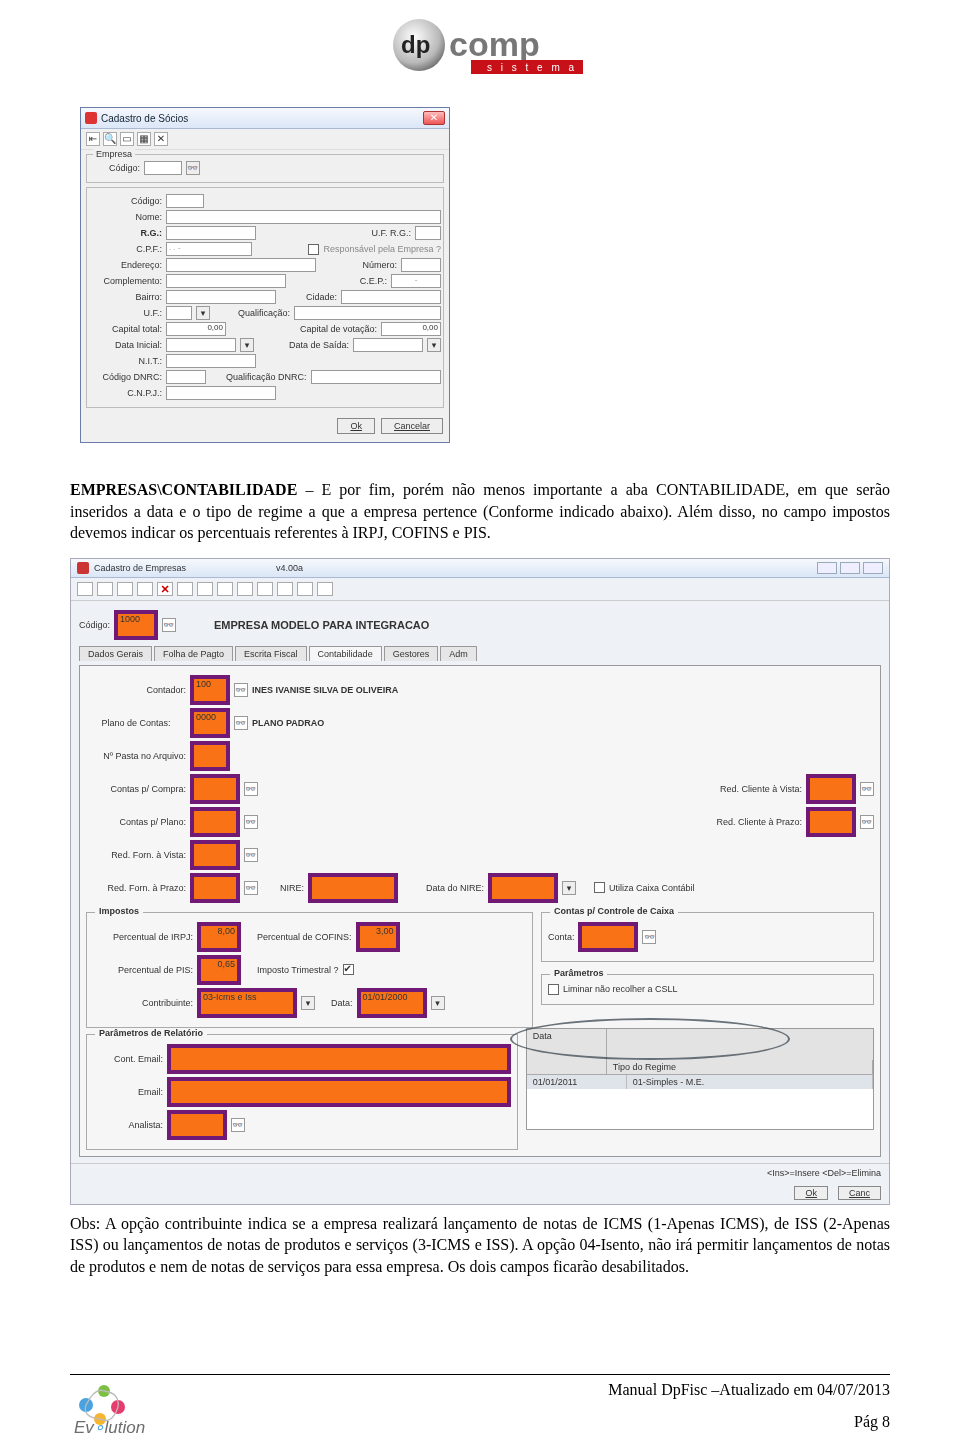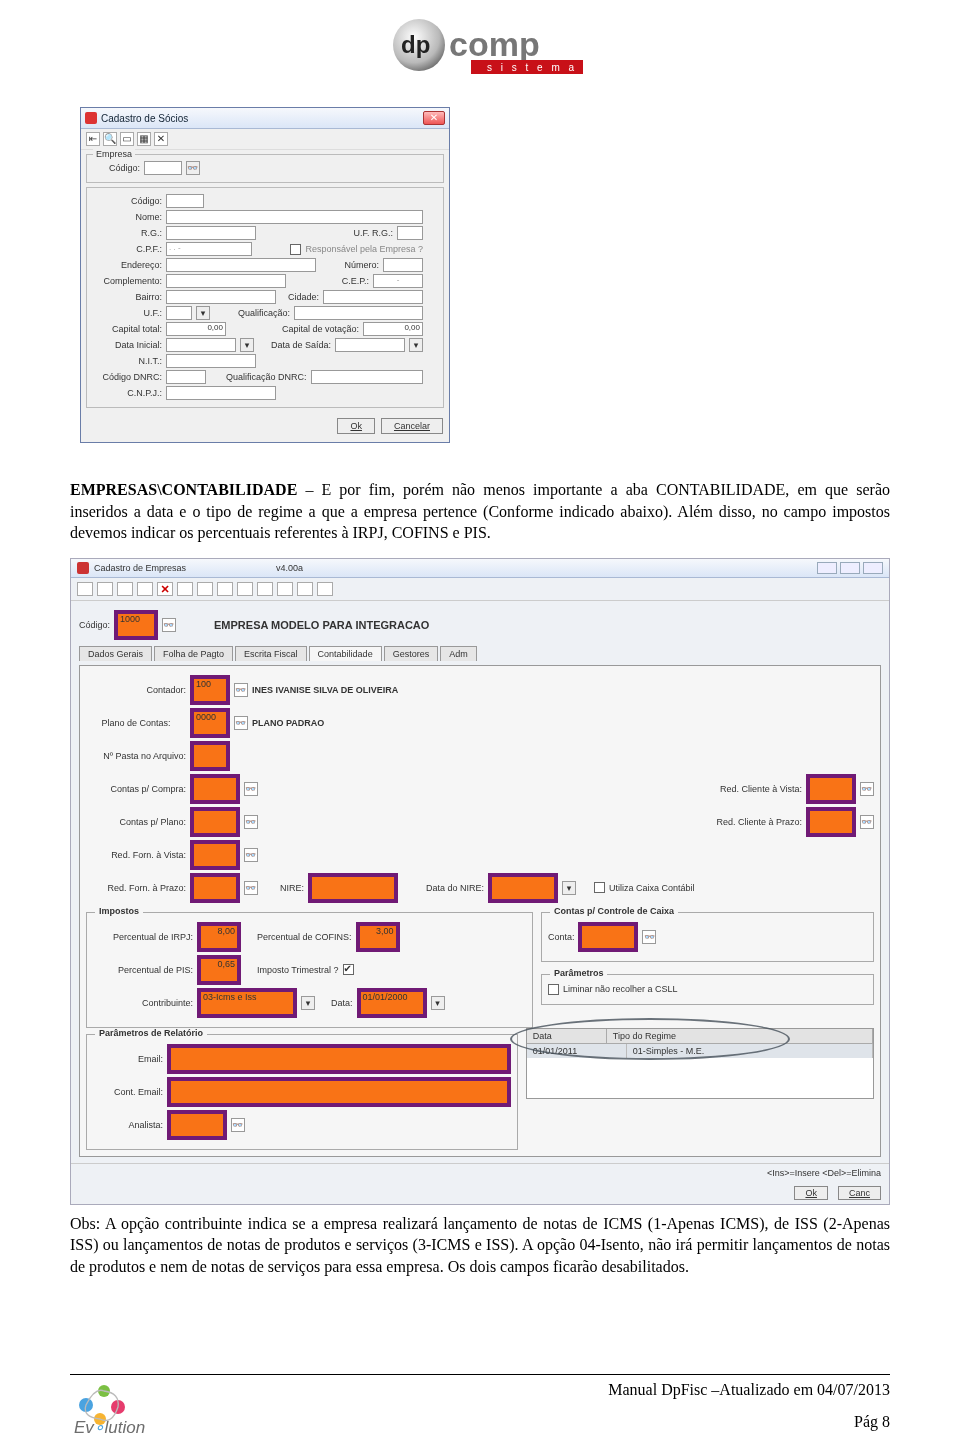--- a/index.html
+++ b/index.html
@@ -31,21 +31,21 @@
     border-bottom: 1px solid #a9b9d4;
     display:flex; align-items:center; justify-content:space-between;
     padding: 3px 4px;
   }
   .titlebar .tleft{ display:flex; align-items:center; gap:4px; }
   .tleft .app-icon{ width:12px; height:12px; background:#d33; border-radius:2px; }
   .titlebar .title{ font-size:10px; color:#123; }
   .win-btn { width:22px; height:14px; background: linear-gradient(#fbb,#e55); border:1px solid #a33; border-radius:2px; display:flex; align-items:center; justify-content:center; color:#fff; font-size:10px; line-height:1; }
   .tool-row { display:flex; gap:3px; padding: 3px 5px; border-bottom:1px solid #ddd; }
   .ticon { width:14px; height:14px; border:1px solid #aaa; background:#fff; font-size:10px; text-align:center; line-height:12px;}
-  .groupbox { border:1px solid #bbb; margin: 4px 5px; padding: 4px 20px 5px 5px; position:relative; }
+  .groupbox { border:1px solid #bbb; margin: 4px 5px; padding: 4px 2px 5px 5px; position:relative; }
   .groupbox .legend { position:absolute; top:-6px; left:6px; background:#f0f0f0; padding:0 3px; font-size:9px; color:#333;}
   .frow { display:flex; align-items:center; gap:4px; margin:2px 0; }
   .flabel { text-align:right; color:#333; font-size:9px; }
   .finput { border:1px solid #999; background:#fff; height:14px; }
   .small-btn { border:1px solid #999; background:#eee; height:14px; width:14px; font-size:9px; text-align:center; line-height:12px;}
   .dlg-buttons { display:flex; justify-content:flex-end; gap:6px; padding: 6px 6px 8px 6px; }
   .btn { border:1px solid #888; background:#eee; padding:2px 12px; text-decoration:underline; font-size:9px;}
 
   
   .doc-text { font-family: "Times New Roman", serif; font-size:16px; line-height:1.35; text-align:justify; margin: 0 0 14px 0; }
@@ -146,21 +146,21 @@
     <div class="groupbox">
       <div class="frow">
           <span class="flabel" style="width:70px;">Código:</span>
           <div class="finput" style="width:38px;"></div>
         </div>
       <div class="frow">
           <span class="flabel" style="width:70px;">Nome:</span>
           <div class="finput" style="flex:1;"></div>
         </div>
       <div class="frow">
-        <span class="flabel" style="width:70px;">R.G.:</span>
+        <span class="flabel" style="width:70px;font-weight:bold;">R.G.:</span>
         <div class="finput" style="width:90px;"></div>
         <span style="flex:1;"></span>
         <span class="flabel">U.F. R.G.:</span>
         <div class="finput" style="width:26px;"></div>
       </div>
       <div class="frow">
         <span class="flabel" style="width:70px;">C.P.F.:</span>
         <div class="finput" style="width:86px; font-size:8px; color:#999; padding-left:2px;">. .  -</div>
         <span style="flex:1;"></span>
         <span class="chk"></span>
@@ -381,38 +381,38 @@
                 <span class="s2-label">Liminar não recolher a CSLL</span>
               </div>
             </div>
           </div>
         </div>
 
         <div style="display:flex; gap:8px;">
           <div class="gb2" style="flex:1.2;">
             <div class="legend">Parâmetros de Relatório</div>
             <div class="s2-row">
+                <span class="s2-label" style="width:70px; text-align:right;">Cont. Email:</span>
+                <div class="s2-input" style="flex:1;"></div>
+              </div>
+            <div class="s2-row">
                 <span class="s2-label" style="width:70px; text-align:right;">Email:</span>
-                <div class="s2-input" style="flex:1;"></div>
-              </div>
-            <div class="s2-row">
-                <span class="s2-label" style="width:70px; text-align:right;">Cont. Email:</span>
                 <div class="s2-input" style="flex:1;"></div>
               </div>
             <div class="s2-row">
                 <span class="s2-label" style="width:70px; text-align:right;">Analista:</span>
                 <div class="s2-input" style="width:60px;"></div>
                 <div class="bino">👓</div>
               </div>
           </div>
           <div style="flex:1; position:relative;" class="ellipse">
             <div class="datelist">
               <div class="datelist-head">
                 <div style="width:80px;">Data</div>
-                <div style="flex:1;">Tipo do Regime</div>
+                <div style="flex:1;margin-top:31px;">Tipo do Regime</div>
               </div>
               <div class="datelist-row">
                 <div style="width:100px;">01/01/2011</div>
                 <div style="flex:1;">01-Simples - M.E.</div>
               </div>
               <div style="height:40px; background:#fff;"></div>
             </div>
             <div class="ellipse-overlay"></div>
           </div>
         </div>

